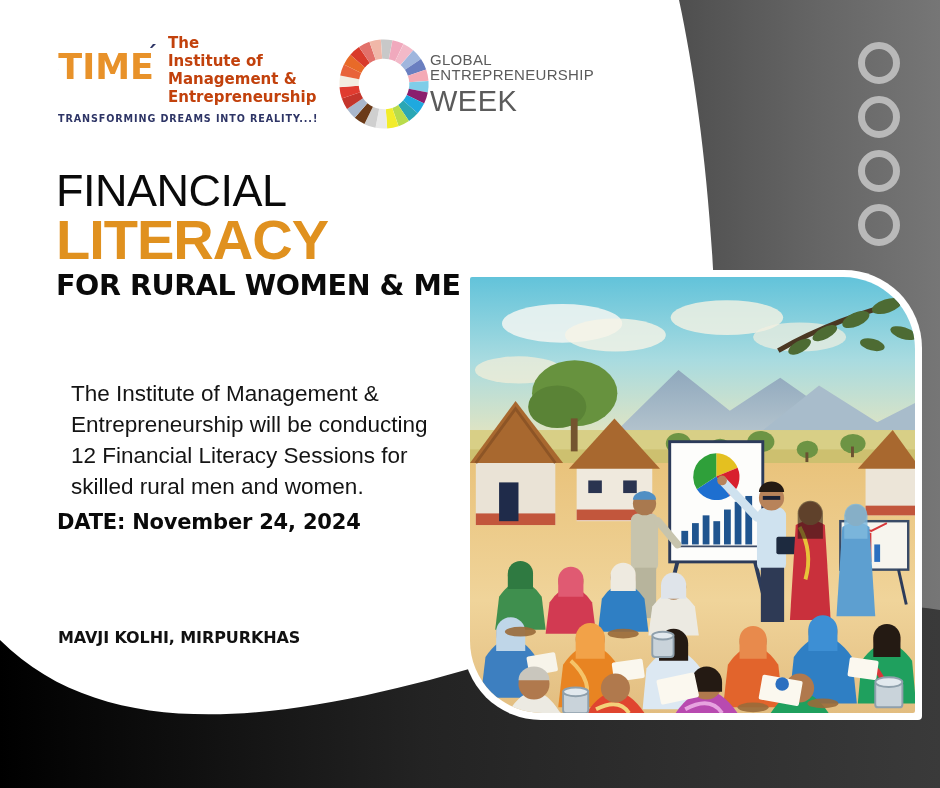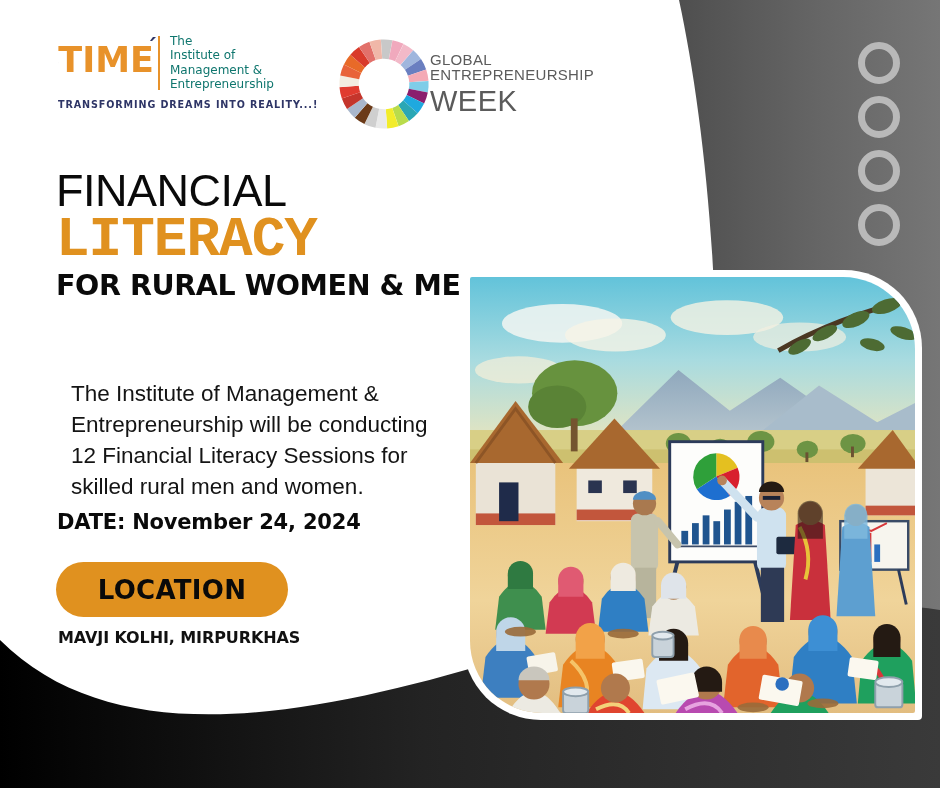--- a/index.html
+++ b/index.html
@@ -94,24 +94,24 @@
     font-size: 22px;
   }
   .time-divider {
     width: 2px;
     align-self: stretch;
     background: #E8922A;
     margin: 2px 10px 2px 4px;
   }
   .time-words {
     font-family: "DejaVu Sans", sans-serif;
-    font-weight: normal;
-    font-size: 12px;
+    font-weight: bold;
+    font-size: 15px;
     line-height: 1.2;
-    color: #0f766e;
+    color: #c2410c;
   }
   .tagline {
     margin-top: 7px;
     font-family: "DejaVu Sans", sans-serif;
     font-weight: bold;
     font-size: 9.6px;
     letter-spacing: 0.9px;
     color: #2E3566;
     white-space: nowrap;
   }
@@ -148,21 +148,21 @@
   }
   .h-line1 {
     font-family: "Liberation Sans", sans-serif;
     font-size: 45px;
     font-weight: normal;
     letter-spacing: -0.5px;
     color: #0a0a0a;
     line-height: 1.02;
   }
   .h-line2 {
-    font-family: Liberation Mono, monospace;
+    font-family: Liberation Sans, sans-serif;
     font-size: 56px;
     font-weight: bold;
     letter-spacing: -1px;
     color: #E0911F;
     line-height: 1.0;
     margin-top: -2px;
   }
   .h-line3 {
     font-family: "DejaVu Sans", sans-serif;
     font-size: 28.5px;
@@ -348,21 +348,20 @@
 
   <div class="headline">
     <div class="h-line1">FINANCIAL</div>
     <div class="h-line2">LITERACY</div>
     <div class="h-line3">FOR RURAL WOMEN &amp; MEN</div>
   </div>
 
   <p class="body-copy">The Institute of Management &amp; Entrepreneurship will be conducting 12 Financial Literacy Sessions for skilled rural men and women.</p>
   <div class="date-line">DATE: November 24, 2024</div>
 
-  <button class="location-btn">LOCATION</button>
   <div class="address">MAVJI KOLHI, MIRPURKHAS</div>
 
   <div class="photo-frame">
     <div class="photo">
       <svg viewBox="0 0 459 450" preserveAspectRatio="xMidYMid slice" xmlns="http://www.w3.org/2000/svg">
         <defs>
           <linearGradient id="sky" x1="0" y1="0" x2="0" y2="1">
             <stop offset="0%" stop-color="#62c3da"></stop>
             <stop offset="45%" stop-color="#a8dbe0"></stop>
             <stop offset="100%" stop-color="#f4e7b8"></stop>

